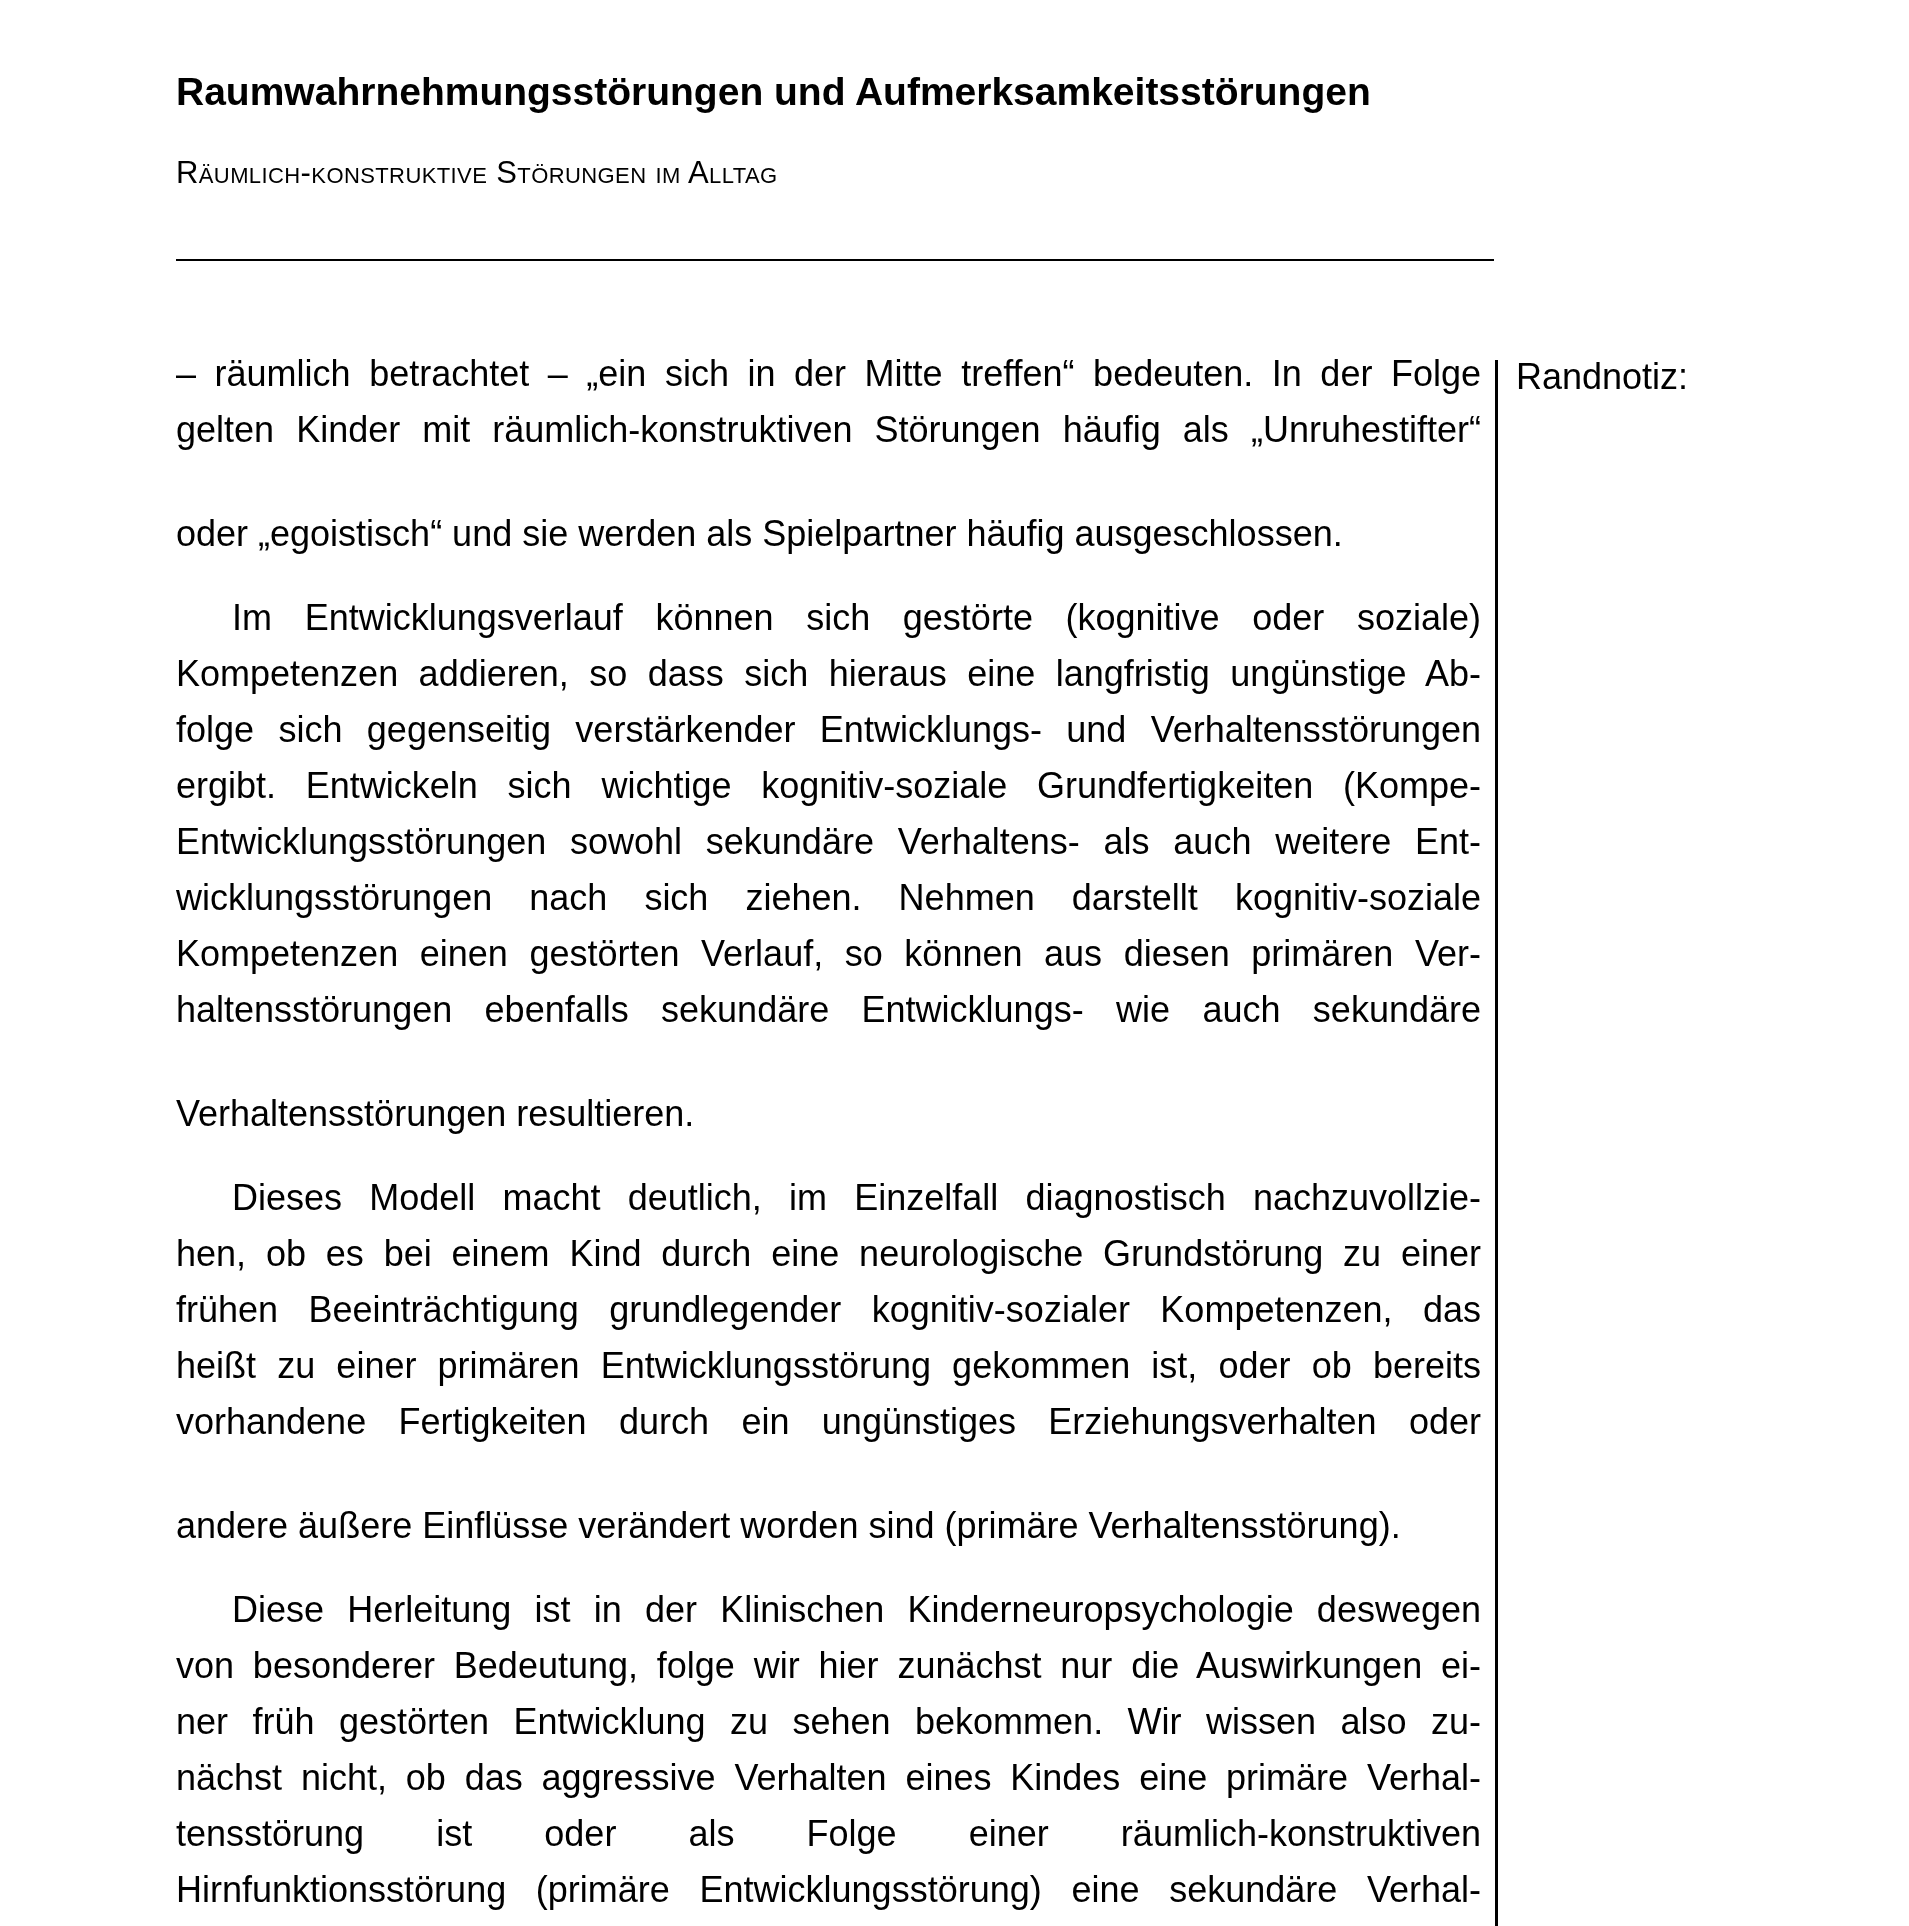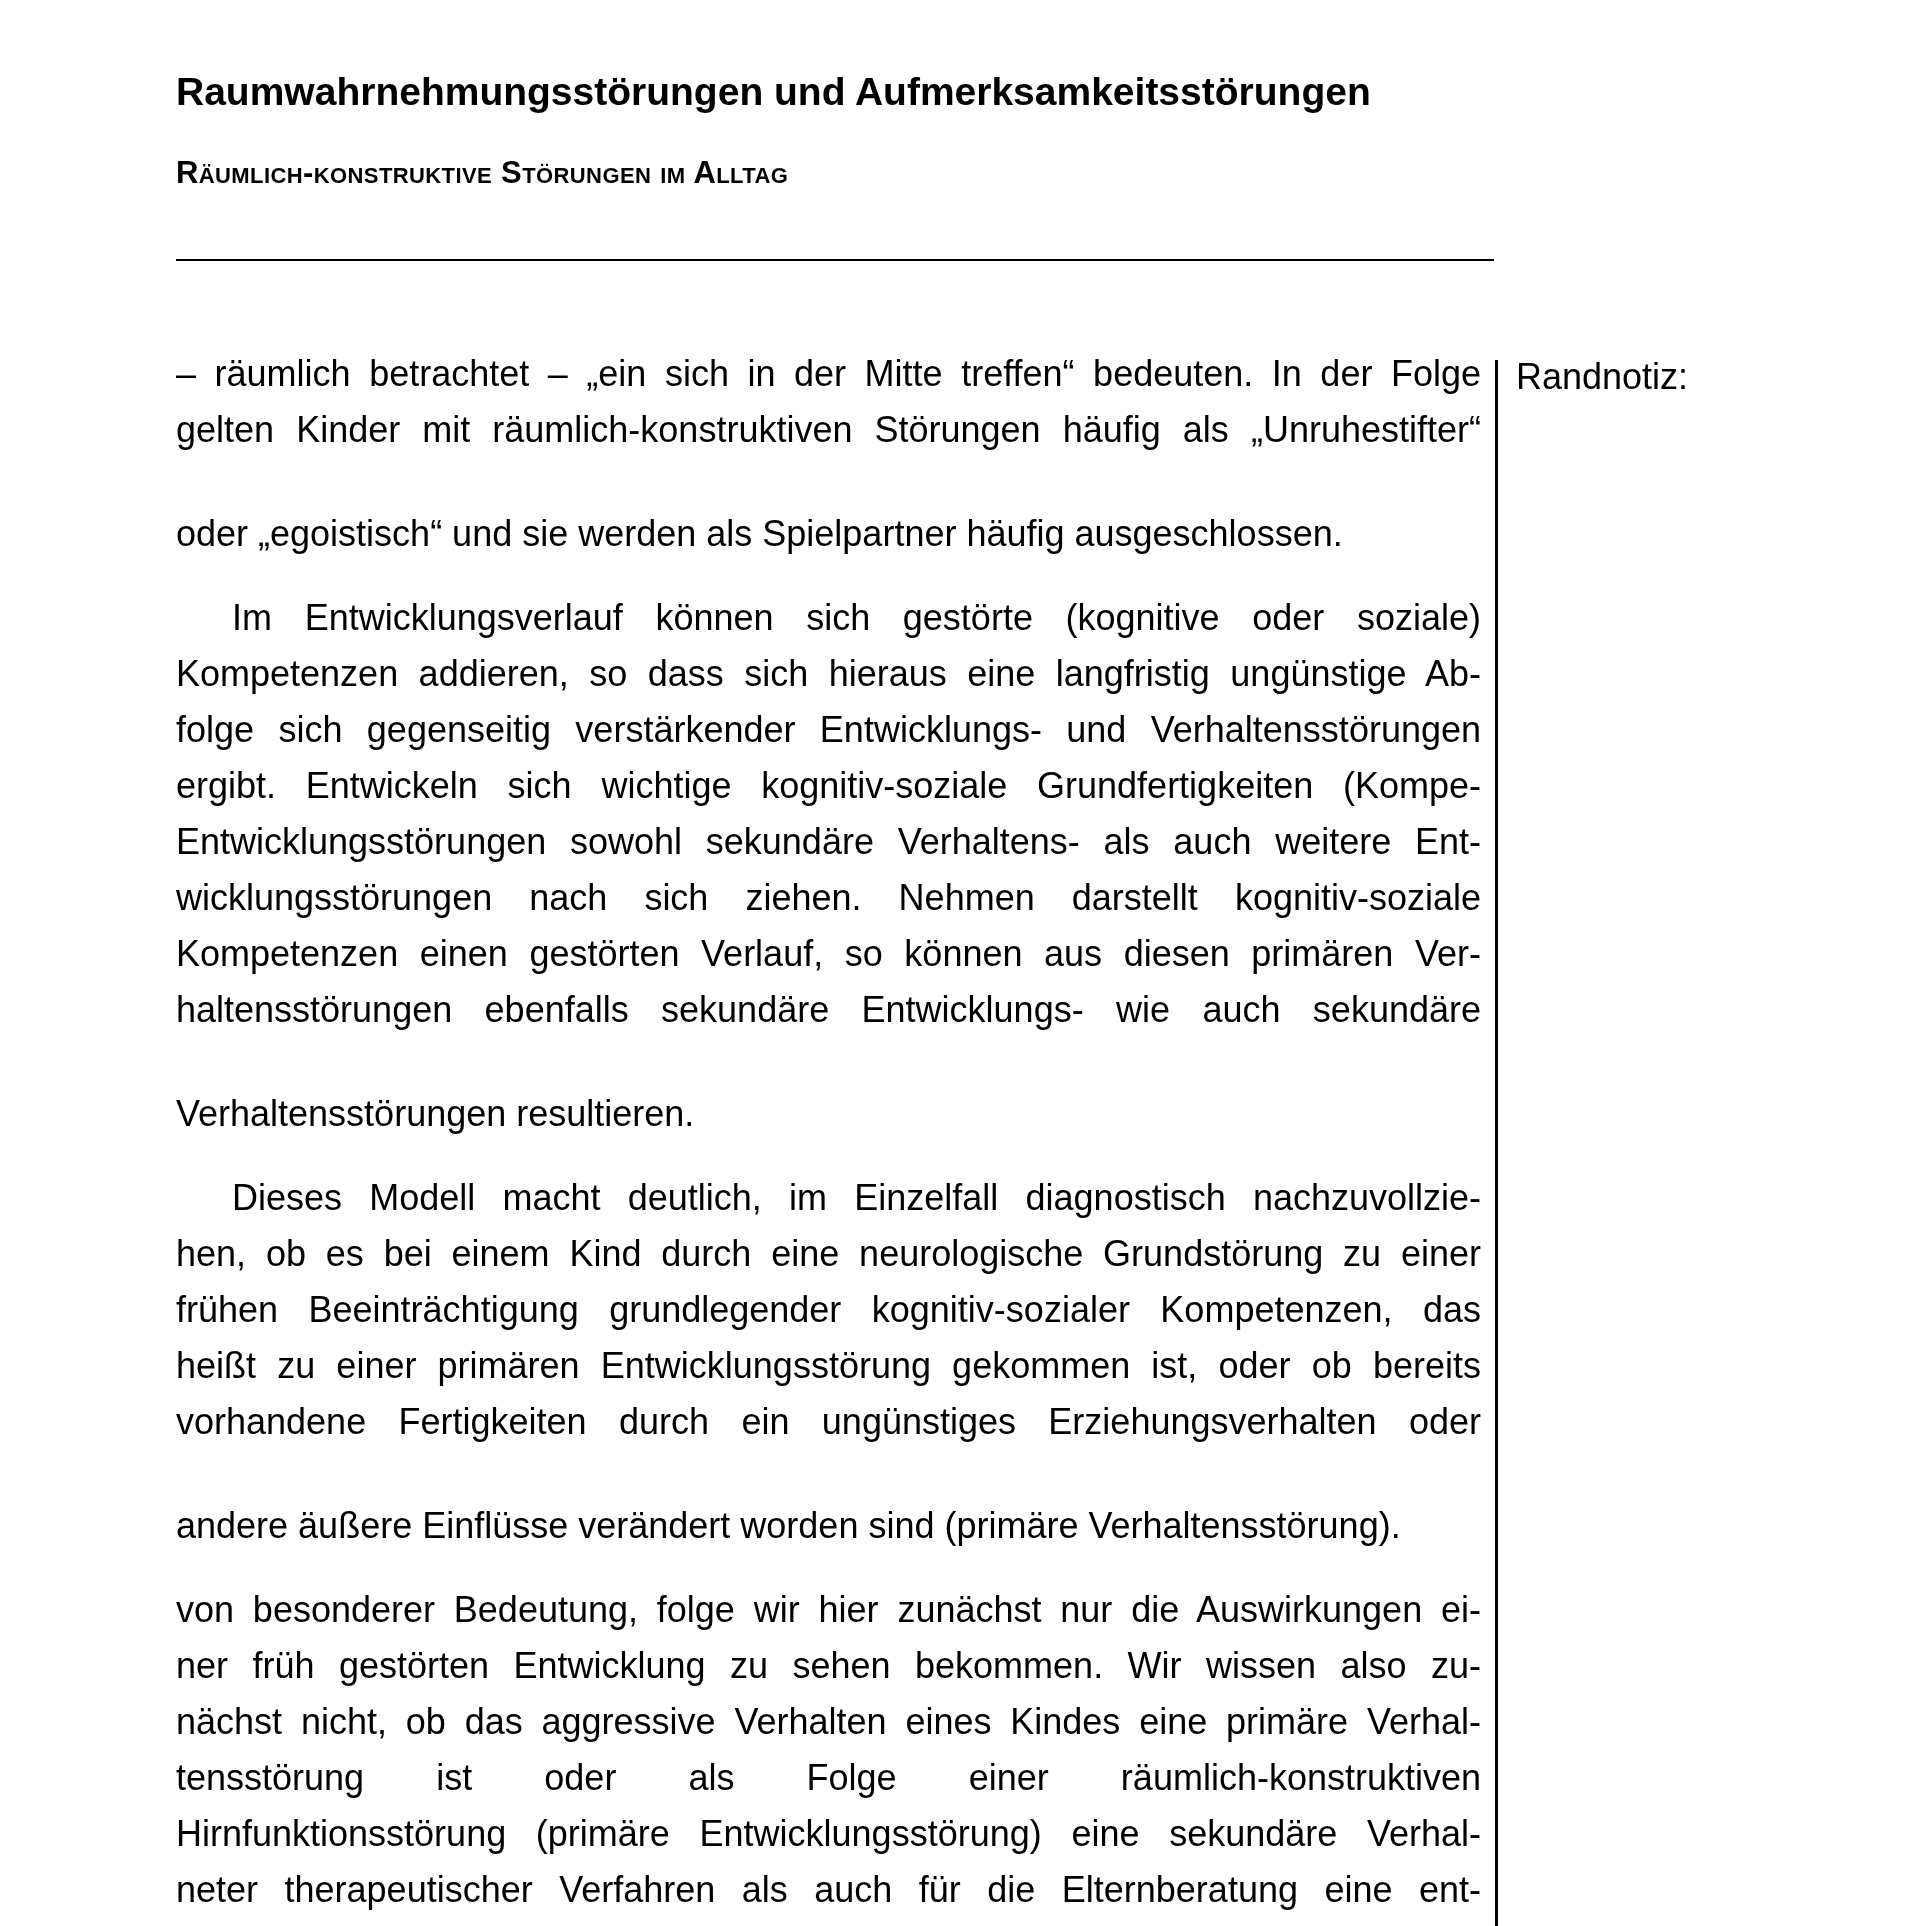--- a/index.html
+++ b/index.html
@@ -28,21 +28,20 @@
   }
   .doc-subtitle {
     position: absolute;
     left: 176px;
     top: 155px;
     width: 1310px;
     font-size: 31px;
     font-variant: small-caps;
     letter-spacing: 0.4px;
     white-space: nowrap;
-    font-weight: bold;
   }
   .header-rule {
     position: absolute;
     left: 176px;
     top: 259px;
     width: 1318px;
     height: 2.3px;
     background: #000000;
   }
   .body-text {
@@ -107,20 +106,21 @@
       </div>
       <div class="para">
         <div class="line indent">Dieses Modell macht deutlich, im Einzelfall diagnostisch nachzuvollzie-</div>
         <div class="line">hen, ob es bei einem Kind durch eine neurologische Grundstörung zu einer</div>
         <div class="line">frühen Beeinträchtigung grundlegender kognitiv-sozialer Kompetenzen, das</div>
         <div class="line">heißt zu einer primären Entwicklungsstörung gekommen ist, oder ob bereits</div>
         <div class="line">vorhandene Fertigkeiten durch ein ungünstiges Erziehungsverhalten oder</div>
         <div class="line last">andere äußere Einflüsse verändert worden sind (primäre Verhaltensstörung).</div>
       </div>
       <div class="para">
+        <div class="line indent">Diese Herleitung ist in der Klinischen Kinderneuropsychologie deswegen</div>
         <div class="line">von besonderer Bedeutung, folge wir hier zunächst nur die Auswirkungen ei-</div>
         <div class="line">ner früh gestörten Entwicklung zu sehen bekommen. Wir wissen also zu-</div>
         <div class="line">nächst nicht, ob das aggressive Verhalten eines Kindes eine primäre Verhal-</div>
         <div class="line">tensstörung ist oder als Folge einer räumlich-konstruktiven</div>
         <div class="line">Hirnfunktionsstörung (primäre Entwicklungsstörung) eine sekundäre Verhal-</div>
         <div class="line">neter therapeutischer Verfahren als auch für die Elternberatung eine ent-</div>
       </div>
     </div>
 
   <div class="margin-rule"></div>

